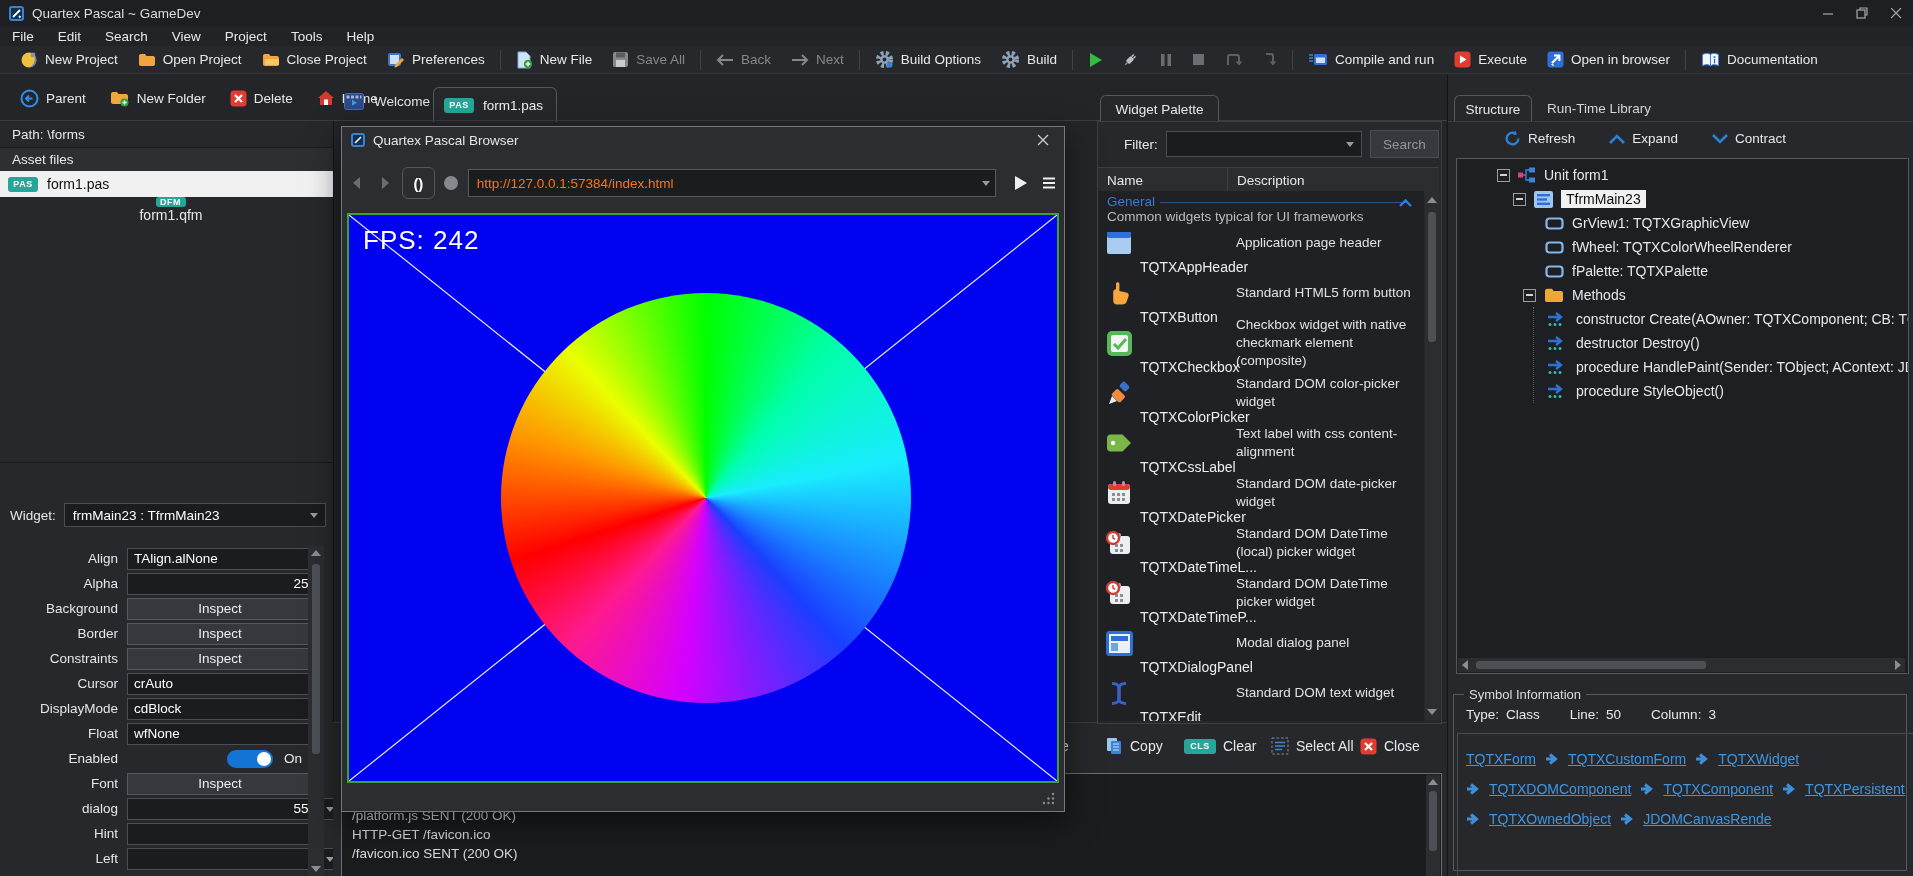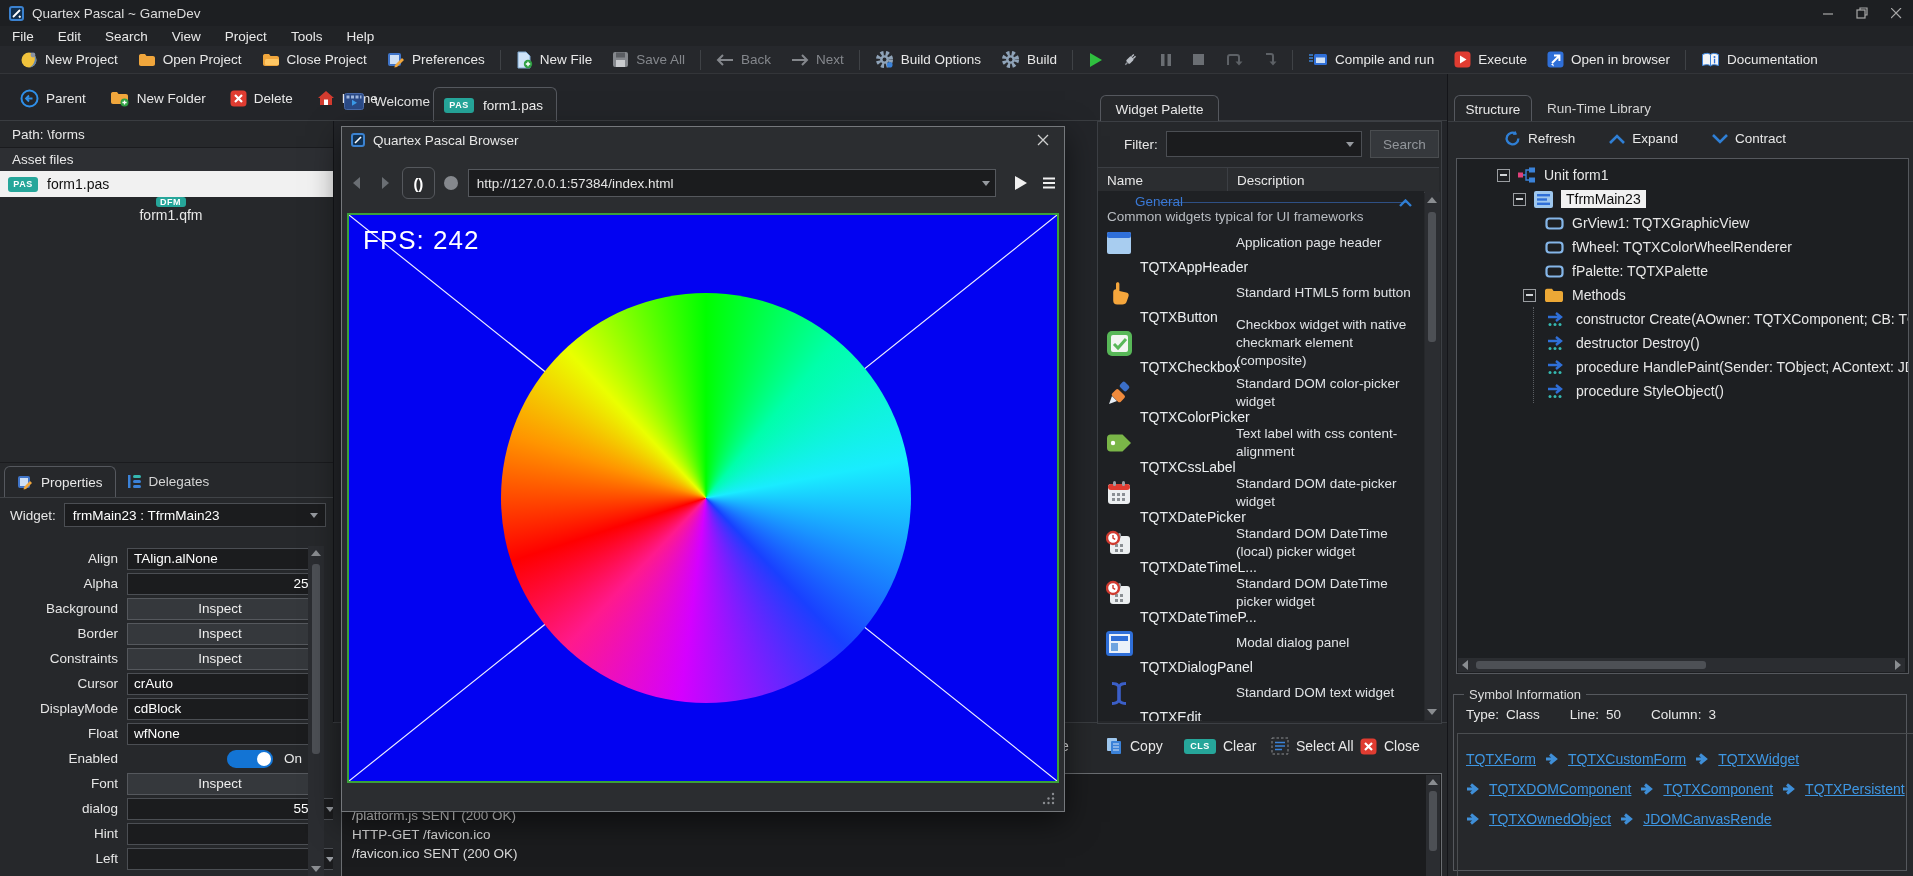--- a/index.html
+++ b/index.html
@@ -57,21 +57,21 @@
   .obtn{position:absolute;display:flex;align-items:center;gap:7px;height:26px;top:10px;white-space:nowrap;}
   #log-box{position:absolute;left:8px;top:50px;width:1099px;height:110px;background:#1b1c1e;border:1px solid #6b6e72;}
   .log-line{padding:2px 10px;color:#dadada;}
 
   
   #browser{left:341px;top:126px;width:722px;height:684px;background:#2b2d30;border:1px solid #75787c;
            box-shadow:0 10px 30px rgba(0,0,0,.55);z-index:5;}
   #br-title{height:26px;display:flex;align-items:center;padding:0 9px;gap:8px;}
   #br-toolbar{height:60px;display:flex;align-items:center;padding:0 2px;gap:4px;}
   .br-nav{width:26px;height:30px;display:flex;align-items:center;justify-content:center;}
-  #br-url{width:516px;height:26px;background:#1b1c1e;border:1px solid #55585d;color:#e5e5e5;
+  #br-url{width:516px;height:26px;background:#1b1c1e;border:1px solid #55585d;color:#f97316;
           font-family:"Liberation Sans",sans-serif;font-size:13.5px;padding:0 22px 0 8px;outline:none;}
   #br-content{position:absolute;left:5px;top:86px;width:708px;height:566px;background:var(--page-blue,#0000f0);
               border:2px solid var(--content-green,#3aa03a);overflow:hidden;}
   #fps{position:absolute;left:14px;top:10px;color:#fff;font-size:26px;letter-spacing:1px;}
   #wheel{position:absolute;left:152px;top:78px;width:410px;height:410px;border-radius:50%;
          background:conic-gradient(from 0deg,
            hsl(120,100%,50%), hsl(160,100%,50%) 11%, hsl(185,100%,55%) 22%,
            hsl(230,100%,55%) 38%, hsl(290,100%,50%) 52%, hsl(330,100%,55%) 62%,
            hsl(360,100%,50%) 70%, hsl(395,100%,50%) 80%, hsl(425,100%,50%) 88%, hsl(480,100%,50%));}
   #br-status{position:absolute;left:0;top:656px;width:720px;height:27px;background:#2b2d30;}
@@ -79,21 +79,21 @@
   
   #palette-tab{left:1100px;top:95px;width:117px;height:26px;display:flex;align-items:center;justify-content:center;}
   #palette{left:1097px;top:121px;width:343px;height:601px;background:#26282b;border:1px solid #3c3f44;}
   #pal-header{position:absolute;left:0;top:45px;width:341px;height:24px;background:#2b2d30;
               border-top:1px solid #3c3f44;border-bottom:1px solid #3c3f44;display:flex;align-items:center;}
   #pal-list{position:absolute;left:0;top:69px;width:326px;height:530px;background:#1f2124;overflow:hidden;}
   .pal-row{position:absolute;left:0;width:326px;height:50px;display:flex;align-items:center;}
   .pal-icon{position:absolute;left:7px;width:28px;height:28px;}
   .pal-name{position:absolute;left:42px;width:128px;color:#eceff1;font-size:14px;margin-top:48px;}
   .pal-desc{position:absolute;left:138px;width:180px;color:#dfe2e5;font-size:13.5px;line-height:1.32;}
-  #sec-title{color:var(--accent,#3a79d6);font-size:13.5px;margin-left:28px;}
+  #sec-title{color:var(--accent,#3a79d6);font-size:13.5px;}
   #sec-sub{color:#b9bdc2;font-size:13.5px;}
   .combo{background:#1b1c1e;border:1px solid #4b4e53;position:relative;display:flex;align-items:center;padding:0 8px;color:#fff;}
 
   
   #right-panel{left:1447px;top:74px;width:466px;height:802px;background:#26282b;border-left:1px solid #141519;}
   .rtab{position:absolute;top:21px;height:26px;display:flex;align-items:center;justify-content:center;}
   #rp-border{position:absolute;left:0;top:47px;width:466px;height:1px;background:#3a3d41;}
   .rp-btn{display:flex;align-items:center;gap:7px;white-space:nowrap;}
   #tree-box{position:absolute;left:8px;top:84px;width:451px;height:514px;background:#1d1f22;border:1px solid #55585d;overflow:hidden;}
   .tnode{position:absolute;height:22px;display:flex;align-items:center;gap:8px;white-space:nowrap;font-size:14px;}
@@ -411,43 +411,20 @@
     <div class="lp-row file-sel" style="top:50px;height:26px;">
       <span class="badge" style="margin-left:8px">PAS</span>
       <span style="margin-left:9px;font-size:14px">form1.pas</span>
     </div>
     <div class="lp-row" style="top:76px;height:26px;flex-direction:column;">
       <span class="badge" style="margin-left:8px">DFM</span>
       <span style="margin-left:9px;font-size:14px">form1.qfm</span>
     </div>
 
     <div class="lp-row" style="top:341px;height:1px;background:#1a1b1e;"></div>
-    <div class="lp-row" style="top:345px;height:31px;border-bottom:1px solid #404347;">
-      <div class="ptab tab-active" style="margin-left:4px">
-        <span class="ni">
-            <svg width="17" height="15">
-              <rect x="1" y="1" width="12" height="12" rx="2" fill="#3f74c8"></rect>
-              <rect x="3" y="3" width="8" height="8" fill="#cfe0f5"></rect>
-              <path d="M7 12l6-6 2 2-6 6-2.4.4z" fill="#f0a63c"></path>
-            </svg>
-          </span>
-        <span>Properties</span>
-      </div>
-      <div class="ptab" style="color:#d5d5d5">
-        <span class="ni">
-            <svg width="14" height="15">
-              <rect x="0" y="1" width="2.5" height="13" fill="#3b82d8"></rect>
-              <rect x="5" y="1" width="8" height="3" rx="1.5" fill="#35b8b0"></rect>
-              <rect x="5" y="6" width="8" height="3" rx="1.5" fill="#3b82d8"></rect>
-              <rect x="5" y="11" width="8" height="3" rx="1.5" fill="#3b82d8"></rect>
-            </svg>
-          </span>
-        <span>Delegates</span>
-      </div>
-    </div>
     <div class="lp-row" style="top:379px;height:30px;">
       <span style="padding-left:10px">Widget:</span>
       <div class="combo" style="margin-left:8px;width:244px;height:22px;">
         <span>frmMain23 : TfrmMain23</span>
         <span class="chev" style="position:absolute;right:7px"></span>
       </div>
     </div>
 
     <div class="abs" style="left:0;top:425px;width:304px;">
       <div class="prow">

